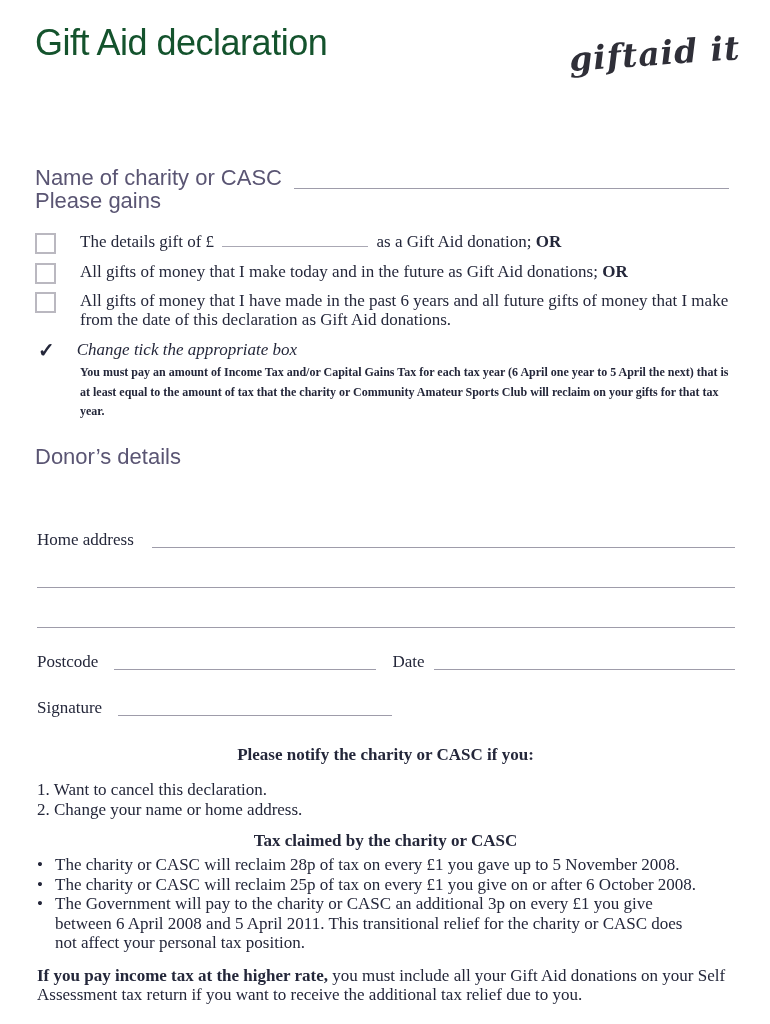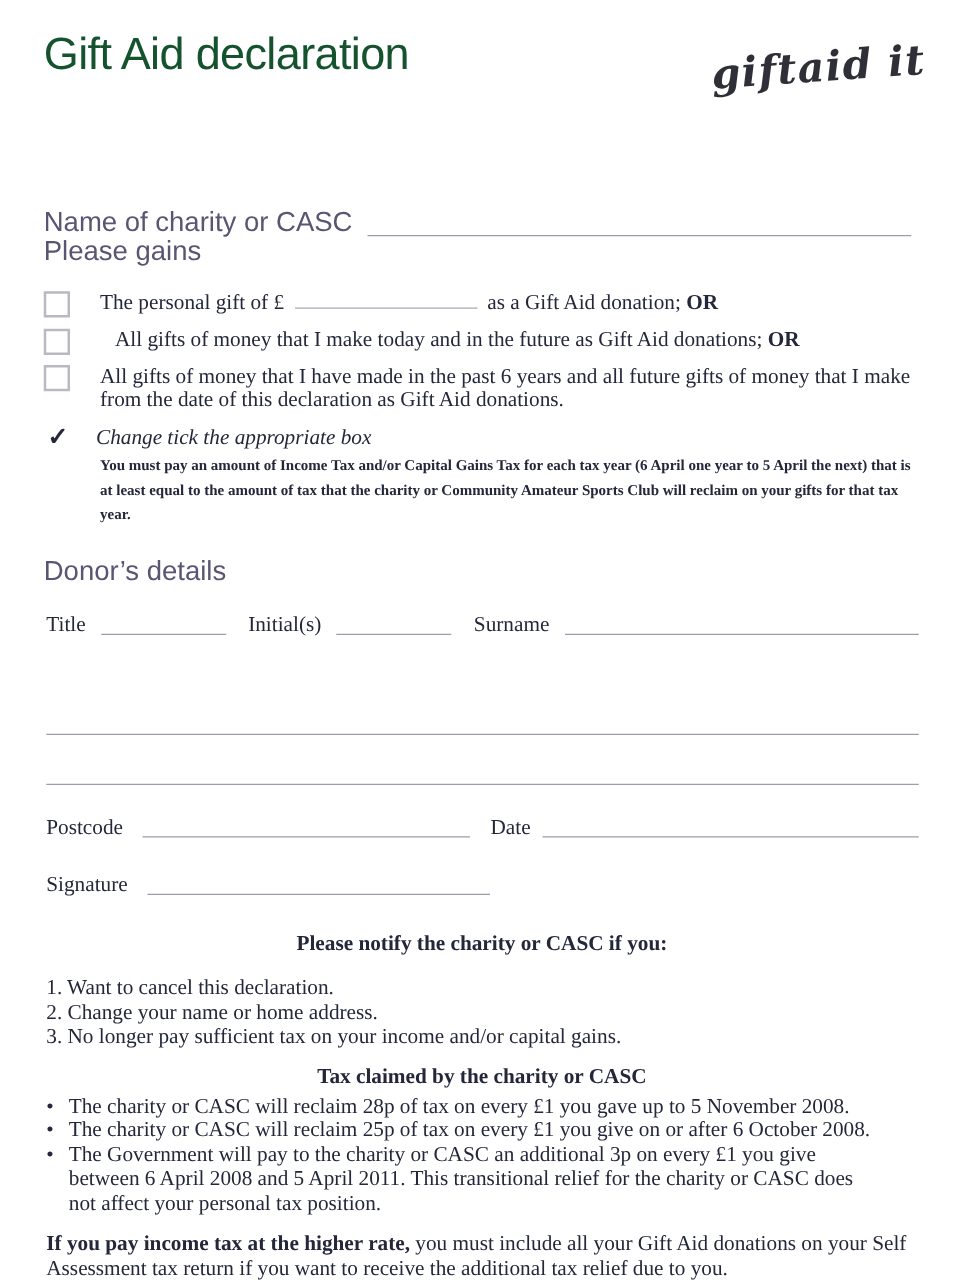--- a/index.html
+++ b/index.html
@@ -90,28 +90,28 @@
   <div class="abs frow" style="left:35px; right:41px; top:136px;margin-top:29px;">
     <span class="section-heading" style="margin-right:12px;">Name of charity or CASC</span>
     <span class="wline grow"></span>
   </div>
 
   <h2 class="abs section-heading" style="left:35px; top:188px;">Please gains</h2>
 
   <div class="abs option" style="left:35px; right:28px; top:232px;">
     <span class="checkbox"></span>
     <div class="option-text">
-      <span>The personal gift of £</span>
+      <span>The details gift of £</span>
       <span class="amount-line"></span>
       <span>as a Gift Aid donation;</span>
       <span class="b">OR</span>
     </div>
   </div>
 
-  <div class="abs option" style="left:35px; right:28px; top:262px;gap:12px;">
+  <div class="abs option" style="left:35px; right:28px; top:262px;">
     <span class="checkbox"></span>
     <div class="option-text">
       <span>All gifts of money that I make today and in the future as Gift Aid donations;</span>
       <span class="b">OR</span>
     </div>
   </div>
 
   <div class="abs option" style="left:35px; right:28px; top:291px;">
     <span class="checkbox"></span>
     <div class="option-text">All gifts of money that I have made in the past 6 years and all future gifts of money that I make from the date of this declaration as Gift Aid donations.</div>
@@ -119,29 +119,25 @@
 
   <div class="abs tick-row" style="left:35px; top:340px;">
     <span class="tick-glyph">✓</span>
     <span class="tick-note">Change tick the appropriate box</span>
   </div>
 
   <div class="abs bold-para">You must pay an amount of Income Tax and/or Capital Gains Tax for each tax year (6 April one year to 5 April the next) that is at least equal to the amount of tax that the charity or Community Amateur Sports Club will reclaim on your gifts for that tax year.</div>
 
   <h2 class="abs section-heading" style="left:35px; top:444px;">Donor’s details</h2>
 
-  <div class="abs frow" style="left:37px; right:35px; top:490px;">
-    <span class="flabel" style="margin-right:12px;">Title</span>
-    <span class="wline" style="width:100px; margin-right:18px;"></span>
-    <span class="flabel" style="margin-right:12px;">Initial(s)</span>
-    <span class="wline" style="width:92px; margin-right:18px;"></span>
-    <span class="flabel" style="margin-right:12px;">Surname</span>
+
+  <div class="abs frow" style="left:37px; right:35px; top:530px;">
+    <span class="flabel" style="margin-right:18px;">Home address</span>
     <span class="wline grow"></span>
   </div>
-
 
   <div class="abs wline" style="left:37px; right:35px; top:582px;"></div>
   <div class="abs wline" style="left:37px; right:35px; top:622px;"></div>
 
   <div class="abs frow" style="left:37px; right:35px; top:652px;">
     <span class="flabel" style="margin-right:16px;">Postcode</span>
     <span class="wline" style="width:262px; margin-right:16px;"></span>
     <span class="flabel" style="margin-right:10px;">Date</span>
     <span class="wline grow"></span>
   </div>
@@ -150,21 +146,20 @@
     <span class="flabel" style="margin-right:16px;">Signature</span>
     <span class="wline grow"></span>
   </div>
 
   <div class="abs bottom">
 
     <div class="bold-line">Please notify the charity or CASC if you:</div>
     <div class="notify-list">
       <div class="num-item">1. Want to cancel this declaration.</div>
       <div class="num-item">2. Change your name or home address.</div>
-      <div class="num-item">3. No longer pay sufficient tax on your income and/or capital gains.</div>
     </div>
 
     <div class="bold-line tax-heading">Tax claimed by the charity or CASC</div>
     <div class="bullets">
       <div class="bullet-item">
         <span class="bullet-glyph">•</span>
         <span>The charity or CASC will reclaim 28p of tax on every £1 you gave up to 5 November 2008.</span>
       </div>
       <div class="bullet-item">
         <span class="bullet-glyph">•</span>

